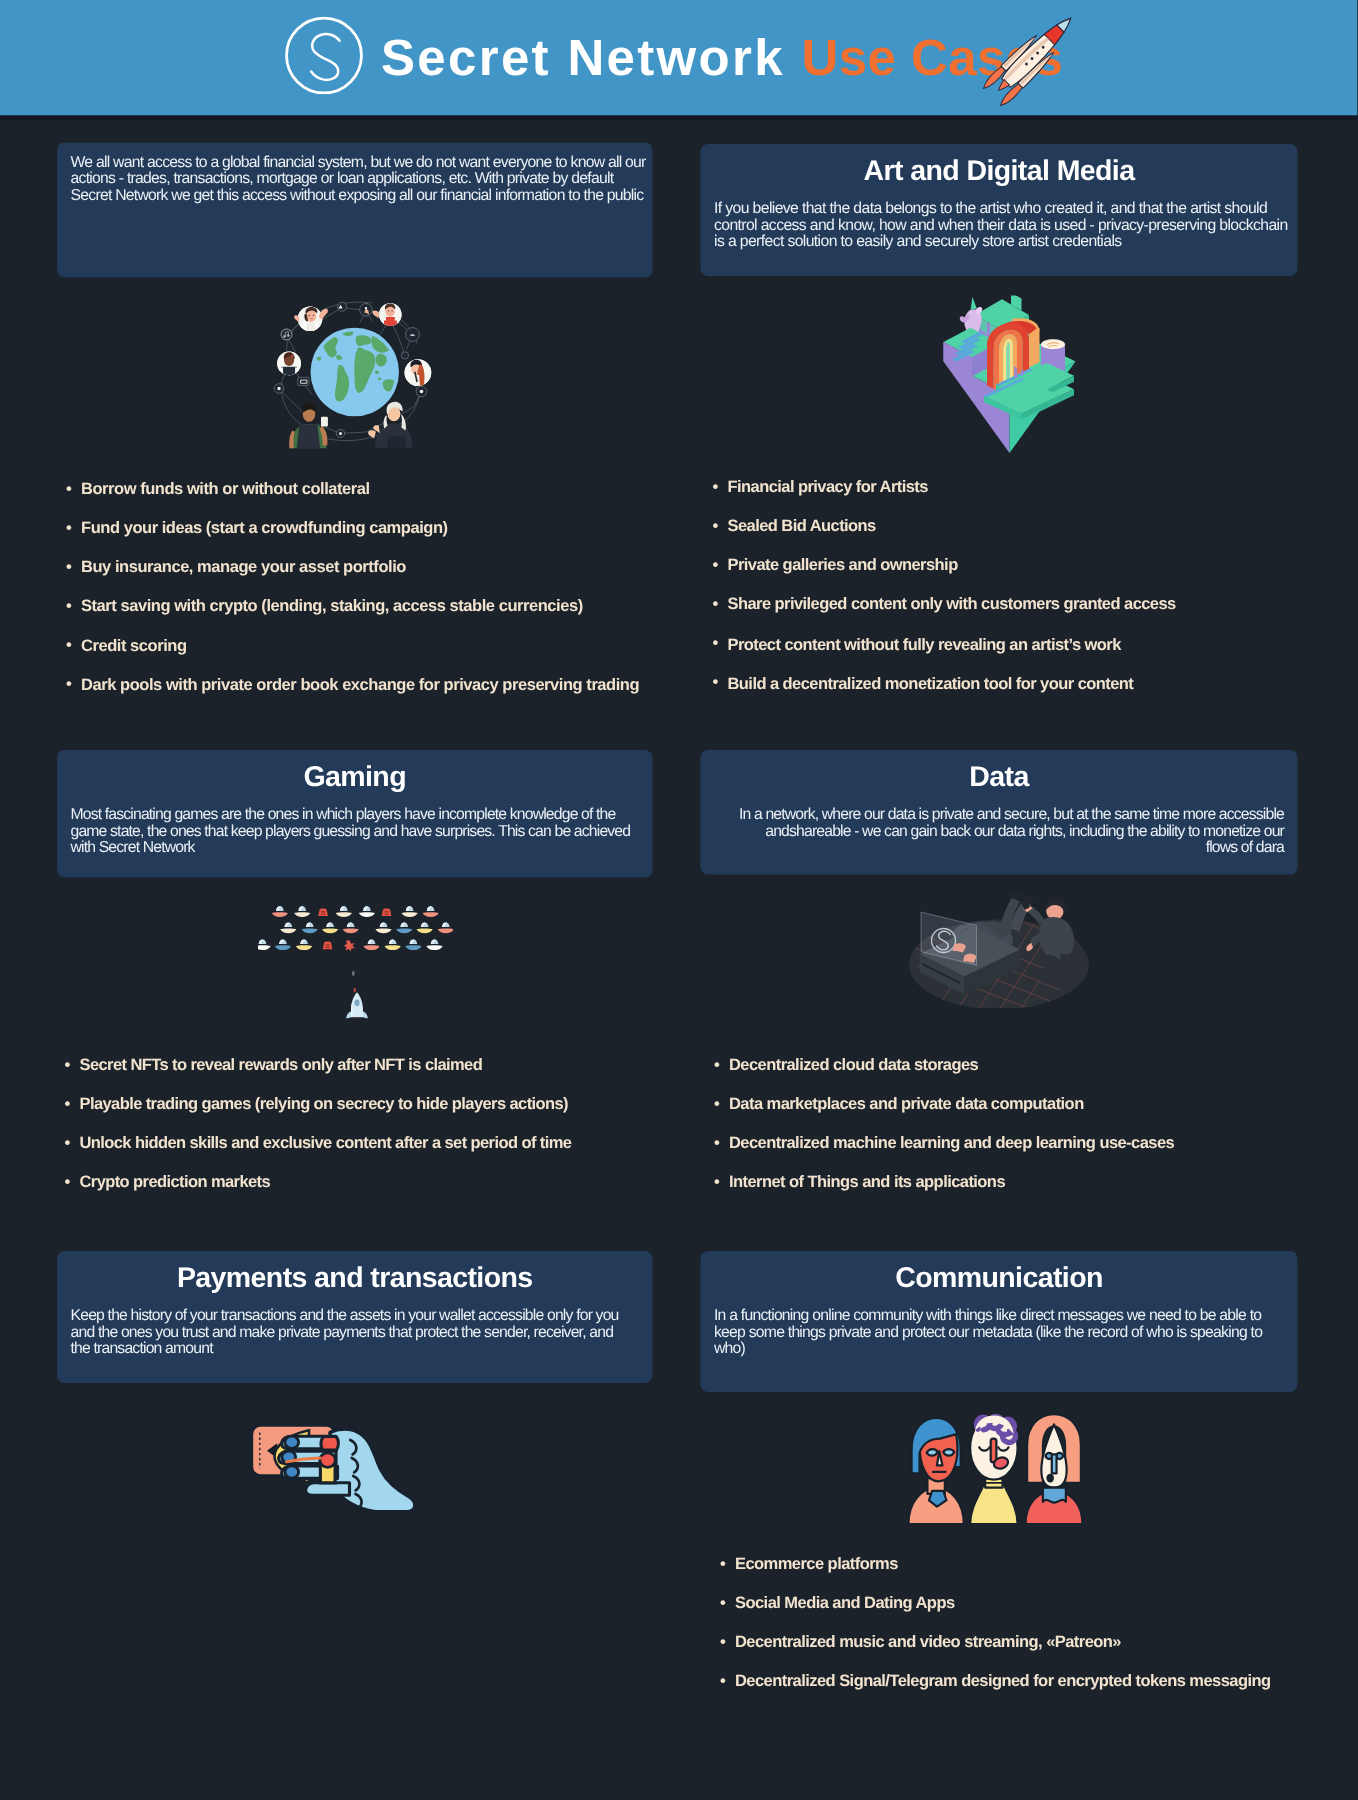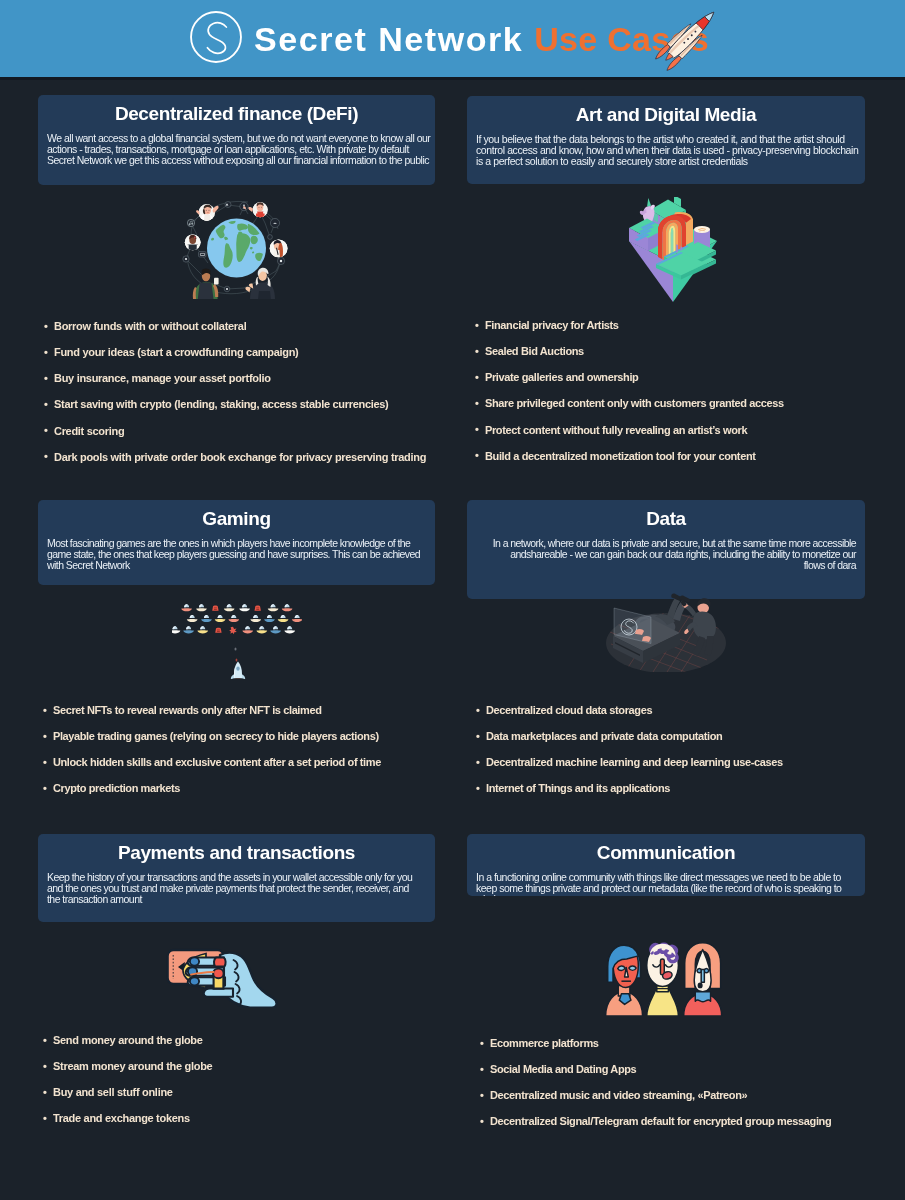--- a/index.html
+++ b/index.html
@@ -42,23 +42,23 @@
   .sec-isodata   { top:500px; }
   .sec-phone     { top:834px; }
   .sec-portraits { top:834px; }
 
   .card {
     background:#233b58; border-radius:5px;
     padding:8px 9px 19px; height:90px; overflow:hidden;
   }
   .sec-gallery   .card { height:88px; }
   .sec-invaders  .card { height:85px; }
-  .sec-isodata   .card { height:99px; }
+  .sec-isodata   .card { height:83px; }
   .sec-phone     .card { height:88px; }
-  .sec-portraits .card { height:62px; }
+  .sec-portraits .card { height:94px; }
   .card h2 {
     font-size:19px; font-weight:bold; color:#ffffff; text-align:center;
     letter-spacing:-0.4px; line-height:21px; margin-bottom:9px;
   }
   .card p {
     font-size:10.5px; color:#eaf0f6; line-height:11.2px;
     letter-spacing:-0.5px; text-align:left; padding-left:0px;
     white-space:nowrap;
   }
 
@@ -159,21 +159,20 @@
       </svg>
     </span>
   </div>
 
   <div class="header-underline"></div>
 
   <div class="grid">
     <div class="col-left">
       <section class="usecase sec-globe">
         <div class="card">
-          <h2>Decentralized finance (DeFi)</h2>
           <p><span>We all want access to a global  financial system, but we do not want everyone to know all our</span><br><span>actions - trades, transactions, mortgage or loan applications, etc. With private by default</span><br><span>Secret Network we get this access without exposing all our financial information to the public</span></p>
         </div>
         <div class="illus illus-globe">
             <svg viewBox="0 0 110 102" width="110" height="102" aria-hidden="true">
   <defs>
     <clipPath id="gclip">
                   <circle cx="54.5" cy="51" r="29.5"></circle>
                 </clipPath>
     <clipPath id="av1">
                   <circle cx="24.7" cy="15.5" r="8.2"></circle>
@@ -552,26 +551,20 @@
   <path d="M25 26.6 C33 24.8 42 24.2 47.6 24" fill="none" stroke="#ec7b46" stroke-width="1.9" stroke-linecap="round"></path>
 
   <g fill="none" stroke="#17222e" stroke-width="1.8" stroke-linecap="round">
     <path d="M67.5 12 C72.3 14.2 72.9 19 69.1 21.6"></path>
     <path d="M68.5 24 C73.3 26.2 73.9 31 70.1 33.6"></path>
     <path d="M69.5 36 C74.3 38.2 74.9 43 71.1 45.6"></path>
     <path d="M71 48 C75.8 50.2 76.4 55 72.6 57.6"></path>
   </g>
 </svg>
           </div>
-        <ul class="bullets">
-            <li>Send money around the globe</li>
-            <li>Stream money around the globe</li>
-            <li>Buy and sell stuff online</li>
-            <li>Trade and exchange tokens</li>
-          </ul>
       </section>
     </div>
     <div class="col-right">
       <section class="usecase sec-gallery">
         <div class="card">
           <h2>Art and Digital Media</h2>
           <p><span>If you believe that the data belongs to the artist who created it, and that the artist should</span><br><span>control access and know, how and when their data is used - privacy-preserving blockchain</span><br><span>is a perfect solution to easily and securely store artist credentials</span></p>
         </div>
         <div class="illus illus-gallery">
             <svg viewBox="0 0 90 107" width="90" height="107" aria-hidden="true">
@@ -812,19 +805,19 @@
     <ellipse cx="95.6" cy="44" rx="1.7" ry="2.1" fill="#17212b"></ellipse>
 
     <path d="M91 50 L105.5 50 L105.5 59 C103.4 56 100.7 59.5 98.2 59.5 C95.6 59.5 93.3 56 91 59 Z" fill="#5fa8d8"></path>
   </g>
 </svg>
           </div>
         <ul class="bullets">
             <li>Ecommerce platforms</li>
             <li>Social Media and Dating Apps</li>
             <li>Decentralized music and video streaming, «Patreon»</li>
-            <li>Decentralized Signal/Telegram default for encrypted group messaging</li>
+            <li>Decentralized Signal/Telegram designed for encrypted tokens messaging</li>
           </ul>
       </section>
     </div>
   </div>
 
 </div>
 
 </body></html>

